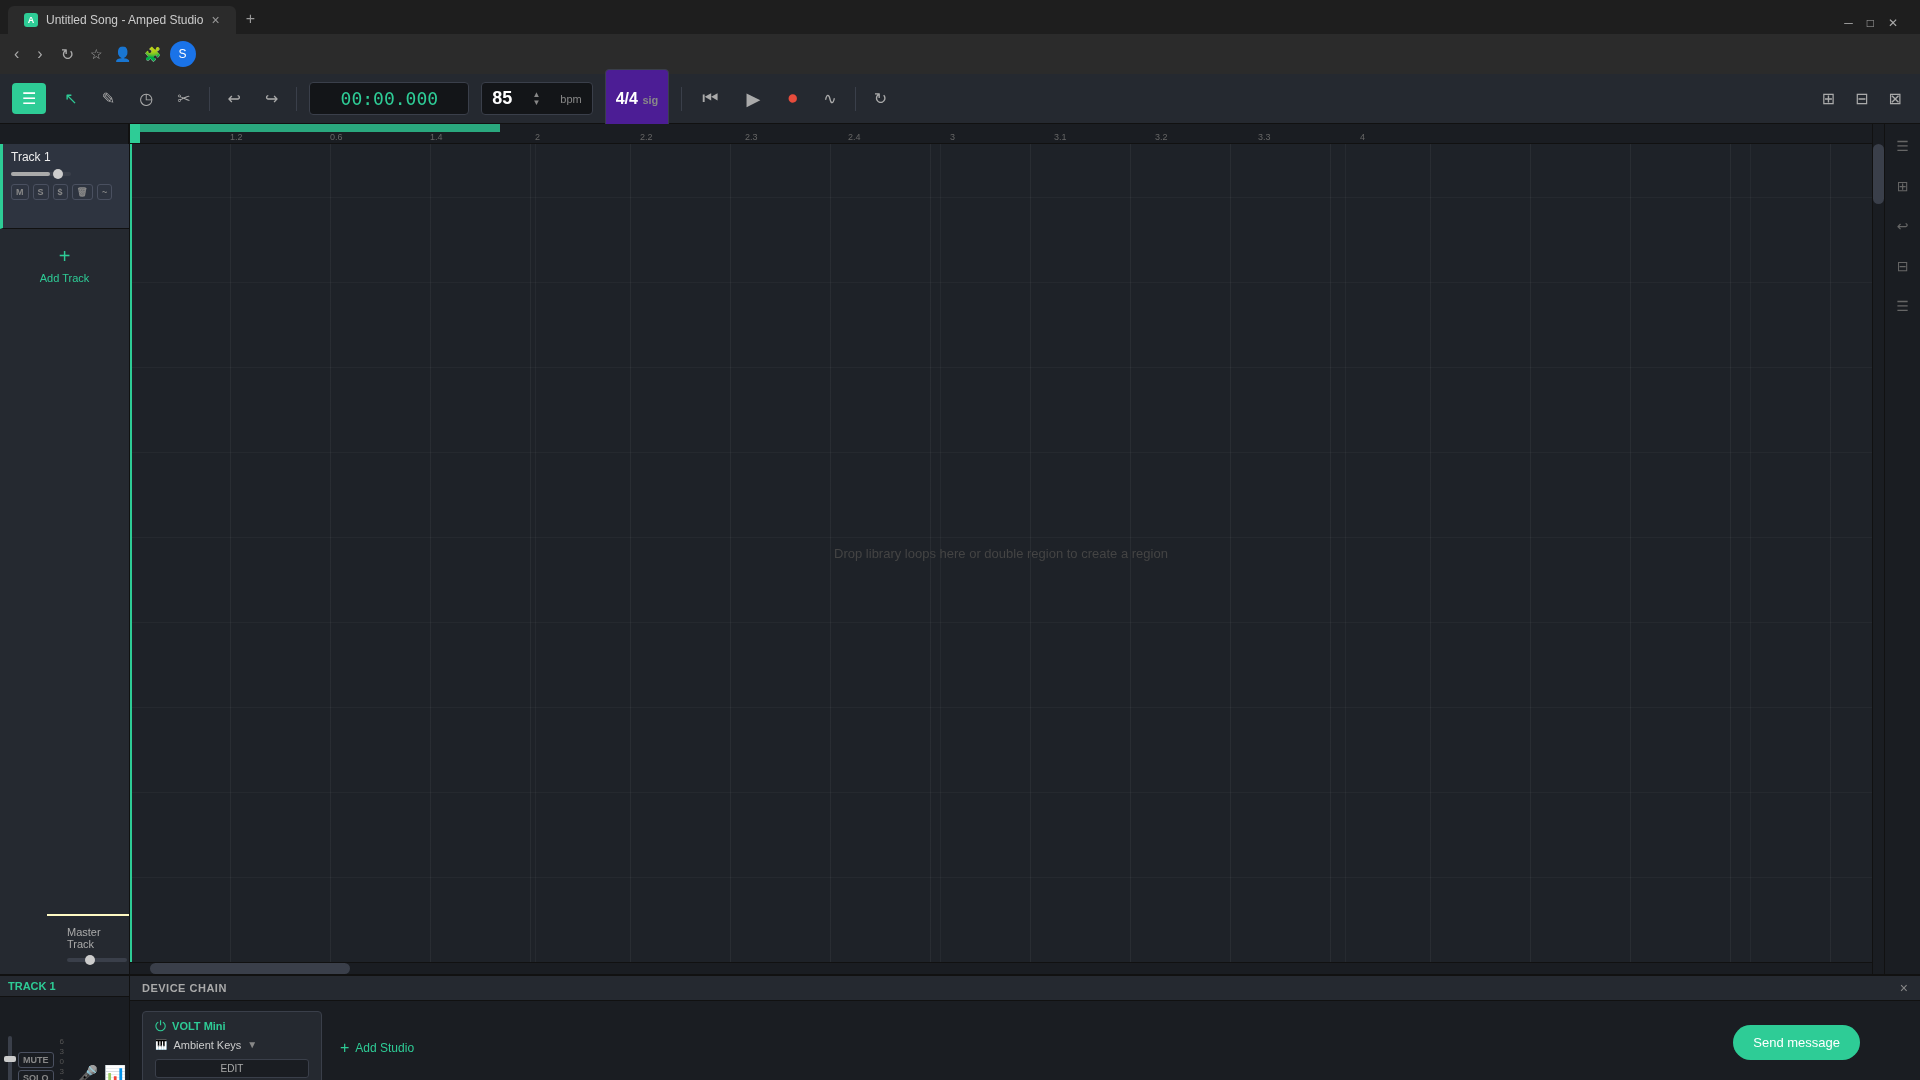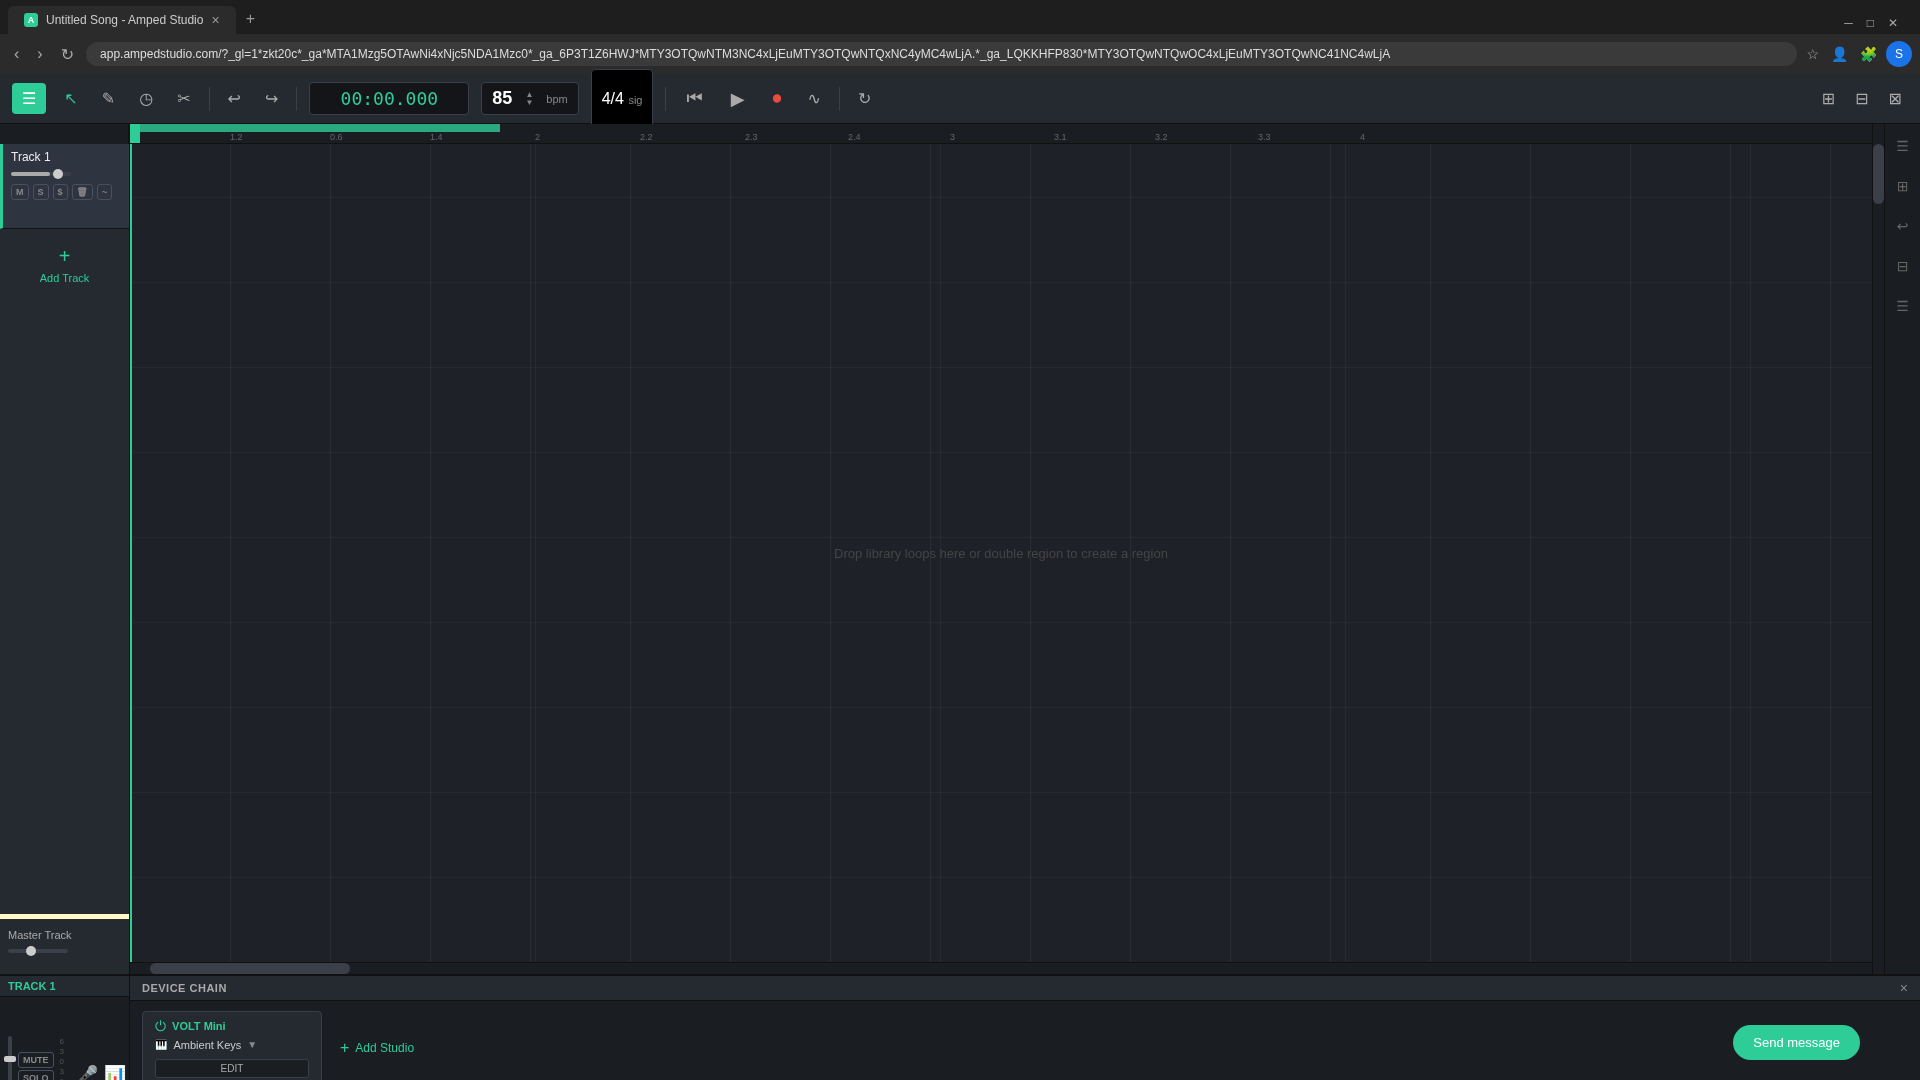--- a/index.html
+++ b/index.html
@@ -19,26 +19,26 @@
     
     .app { display: flex; flex-direction: column; height: calc(1080px - 60px); background: #1e2228; }
 
     
     .toolbar { background: #252930; height: 50px; display: flex; align-items: center; padding: 0 12px; gap: 12px; border-bottom: 1px solid #111; }
     .menu-btn { background: #2ecc96; border: none; color: #fff; padding: 6px 10px; border-radius: 4px; cursor: pointer; font-size: 16px; }
     .tool-btn { background: none; border: none; color: #aaa; font-size: 16px; cursor: pointer; padding: 4px 6px; border-radius: 3px; }
     .tool-btn.active { color: #2ecc96; }
     .tool-divider { width: 1px; height: 24px; background: #3a3f4a; }
     .time-display { background: #131518; border: 1px solid #3a3f4a; border-radius: 4px; padding: 5px 14px; color: #2ecc96; font-size: 18px; font-family: monospace; min-width: 160px; text-align: center; }
-    .bpm-display { background: #131518; border: 1px solid #3a3f4a; border-radius: 4px; padding: 5px 10px; display: flex; align-items: center; gap: 13px; }
+    .bpm-display { background: #131518; border: 1px solid #3a3f4a; border-radius: 4px; padding: 5px 10px; display: flex; align-items: center; gap: 20px; }
     .bpm-value { color: #fff; font-size: 18px; font-weight: bold; }
     .bpm-label { color: #888; font-size: 11px; }
     .bpm-arrows { display: flex; flex-direction: column; cursor: pointer; }
     .bpm-arrow { font-size: 8px; color: #888; line-height: 1; }
-    .sig-display { background: #000000; border: 1px solid #3a3f4a; border-radius: 4px; padding: 20px 10px; color: #fff; font-size: 16px; font-weight: normal; }
+    .sig-display { background: #4c1d95; border: 1px solid #3a3f4a; border-radius: 4px; padding: 20px 10px; color: #fff; font-size: 16px; font-weight: bold; }
     .sig-label { color: #888; font-size: 11px; }
     .transport-btn { background: none; border: none; color: #aaa; font-size: 18px; cursor: pointer; padding: 4px 8px; border-radius: 3px; }
     .record-btn { color: #e74c3c; }
     .right-tools { margin-left: auto; display: flex; align-items: center; gap: 8px; }
 
     
     .main-content { display: flex; flex: 1; overflow: hidden; }
 
     
     .sidebar-right { width: 36px; background: #1a1d22; border-left: 1px solid #111; display: flex; flex-direction: column; align-items: center; padding: 8px 0; gap: 12px; }
@@ -55,21 +55,21 @@
     .track-header { background: #2a2f38; border-bottom: 1px solid #111; padding: 6px 8px; min-height: 85px; cursor: pointer; }
     .track-header.active { background: #2e3440; border-left: 3px solid #2ecc96; }
     .track-name { color: #eee; font-size: 12px; font-weight: 500; margin-bottom: 8px; }
     .track-volume { width: 60px; height: 4px; background: #3a3f4a; border-radius: 2px; margin-bottom: 8px; position: relative; }
     .track-volume-fill { height: 100%; background: #aaa; border-radius: 2px; }
     .track-volume-knob { width: 10px; height: 10px; background: #ccc; border-radius: 50%; position: absolute; top: -3px; right: 8px; }
     .track-controls { display: flex; gap: 4px; align-items: center; }
     .track-ctrl-btn { background: none; border: 1px solid #4a5060; border-radius: 3px; color: #888; font-size: 9px; padding: 2px 4px; cursor: pointer; font-weight: bold; }
     .add-track { display: flex; flex-direction: column; align-items: center; justify-content: center; padding: 16px 8px; cursor: pointer; color: #2ecc96; gap: 4px; }
     .add-track-label { color: #2ecc96; font-size: 11px; }
-    .master-track-header { background: #252930; border-top: 5px solid #fef9c3; padding: 10px 8px; min-height: 60px; margin-top: auto; }
+    .master-track-header { background: #252930; border-top: 2px solid #fef9c3; padding: 10px 20px; min-height: 60px; margin-top: auto; margin-left: 47px; }
     .master-track-name { color: #aaa; font-size: 11px; margin-bottom: 8px; }
     .master-volume { width: 60px; height: 4px; background: #3a3f4a; border-radius: 2px; position: relative; }
     .master-volume-knob { width: 10px; height: 10px; background: #ccc; border-radius: 50%; position: absolute; top: -3px; left: 18px; }
 
     
     .timeline-ruler { height: 20px; background: #1a1d22; border-bottom: 1px solid #111; display: flex; overflow: hidden; position: relative; flex-shrink: 0; }
     .ruler-track { flex: 1; position: relative; height: 32px; overflow: hidden; }
 
     
     .grid-area { flex: 1; position: relative; overflow: hidden; background: #1e2228; }
@@ -145,21 +145,20 @@
     <div style="display:flex;align-items:center;gap:2px;padding:0 8px;">
       <button class="browser-nav-btn" style="font-size:12px;">─</button>
       <button class="browser-nav-btn" style="font-size:12px;">□</button>
       <button class="browser-nav-btn" style="font-size:12px;">✕</button>
     </div>
   </div>
   <div class="browser-bar">
     <button class="browser-nav-btn">‹</button>
     <button class="browser-nav-btn">›</button>
     <button class="browser-nav-btn">↻</button>
-    <input class="url-bar" type="text" readonly="" value="app.ampedstudio.com/?_gl=1*zkt20c*_ga*MTA1Mzg5OTAwNi4xNjc5NDA1Mzc0*_ga_6P3T1Z6HWJ*MTY3OTQwNTM3NC4xLjEuMTY3OTQwNTQxNC4yMC4wLjA.*_ga_LQKKHFP830*MTY3OTQwNTQwOC4xLjEuMTY3OTQwNC41NC4wLjA" style="">
     <div class="browser-right-icons">
       <button class="browser-icon-btn">☆</button>
       <button class="browser-icon-btn">👤</button>
       <button class="browser-icon-btn">🧩</button>
       <div class="user-avatar">S</div>
     </div>
   </div>
 </div>
 
 <div class="app">

